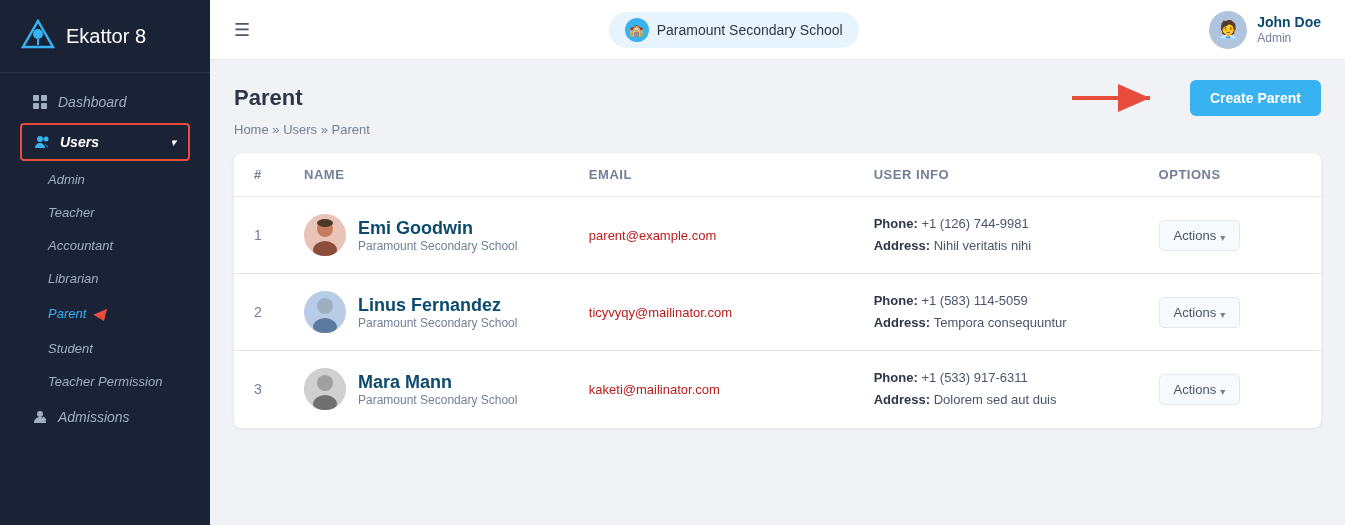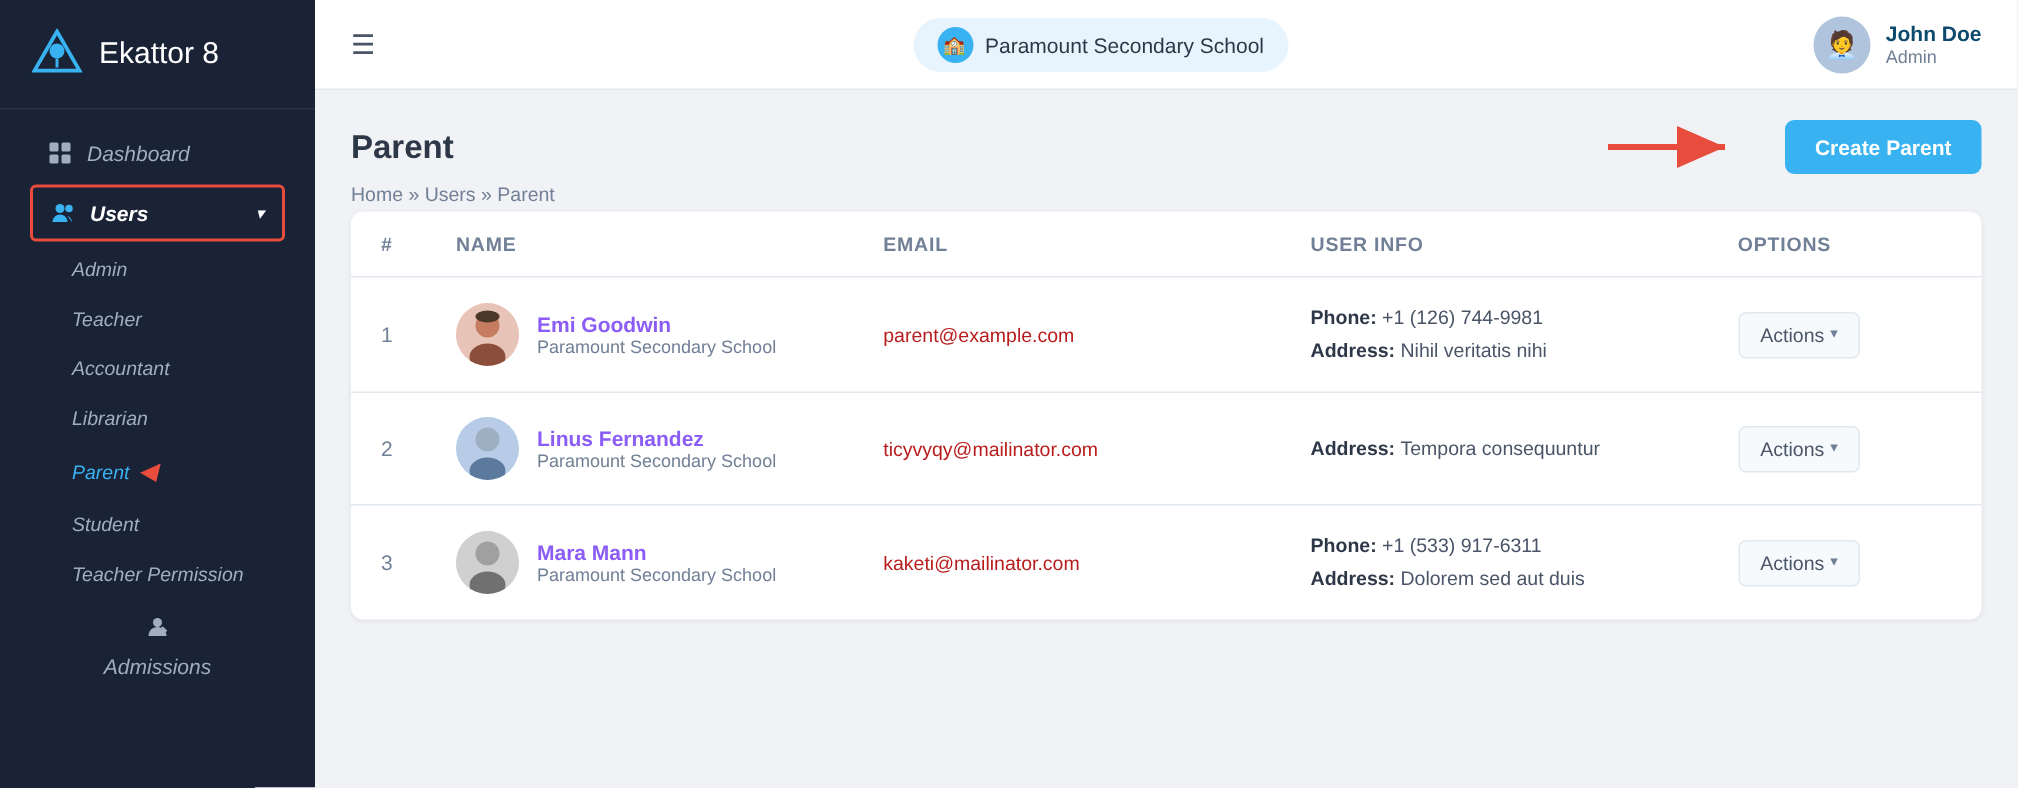--- a/index.html
+++ b/index.html
@@ -58,21 +58,20 @@
       transition: background 0.15s;
     }
     .sidebar-sub-item.active-sub { color: #38b2f0; }
     .sidebar-section-item {
       display: flex; align-items: center; gap: 10px;
       padding: 11px 20px;
       cursor: pointer;
       color: #a0aec0;
       font-size: 14px;
       font-weight: 500;
-      flex-direction: column;
     }
     .chevron { font-size: 11px; margin-left: auto; }
 
     
     .main {
       flex: 1;
       display: flex;
       flex-direction: column;
       height: 525px;
       overflow: hidden;
@@ -134,21 +133,21 @@
     }
 
     
     .page-header {
       display: flex;
       align-items: center;
       justify-content: space-between;
       margin-bottom: 6px;
     }
     .page-title { font-size: 22px; font-weight: 700; color: #2d3748; }
-    .breadcrumb { font-size: 13px; color: #718096; margin-bottom: 4px; }
+    .breadcrumb { font-size: 13px; color: #718096; margin-bottom: 16px; }
     .header-right { display: flex; align-items: center; gap: 28px; }
     .red-arrow {
       font-size: 28px; color: #e74c3c;
       display: flex; align-items: center;
     }
     .btn-create {
       background: #38b2f0;
       color: #fff;
       border: none;
       padding: 10px 20px;
@@ -192,27 +191,27 @@
       border-radius: 50%;
       background: #cbd5e0;
       display: flex; align-items: center; justify-content: center;
       font-size: 20px;
       overflow: hidden;
       flex-shrink: 0;
     }
     .user-avatar.female { background: #f9c2c2; }
     .user-avatar.male1 { background: #c2d8f9; }
     .user-avatar.male2 { background: #d0d0d0; }
-    .user-main-name { font-size: 14px; font-weight: 600; color: #8b5cf6; }
+    .user-main-name { font-size: 18px; font-weight: 600; color: #0c4a6e; }
     .user-school { font-size: 12px; color: #718096; }
     .email-cell { font-size: 13px; color: #b91c1c; }
     .info-cell { font-size: 13px; color: #4a5568; line-height: 1.7; }
     .info-label { font-weight: 600; color: #2d3748; }
     .actions-btn {
-      display: flex; align-items: flex-start; gap: 4px;
+      display: flex; align-items: flex-end; gap: 4px;
       background: #f7fafc;
       border: 1px solid #e2e8f0;
       padding: 7px 14px;
       border-radius: 5px;
       font-size: 13px;
       font-weight: 500;
       color: #4a5568;
       cursor: pointer;
       width: fit-content;
     }
@@ -378,20 +377,21 @@
               <ellipse cx="21" cy="36" rx="12" ry="9" fill="#5c7a9e"></ellipse>
             </svg>
           </div>
           <div>
             <div class="user-main-name">Linus Fernandez</div>
             <div class="user-school">Paramount Secondary School</div>
           </div>
         </div>
         <div class="email-cell">ticyvyqy@mailinator.com</div>
         <div class="info-cell">
+          <div><span class="info-label">Phone: </span>+1 (583) 114-5059</div>
           <div><span class="info-label">Address: </span>Tempora consequuntur</div>
         </div>
         <div>
           <button class="actions-btn">
             <span>Actions</span>
             <span class="dropdown-arrow">▾</span>
           </button>
         </div>
       </div>
 

